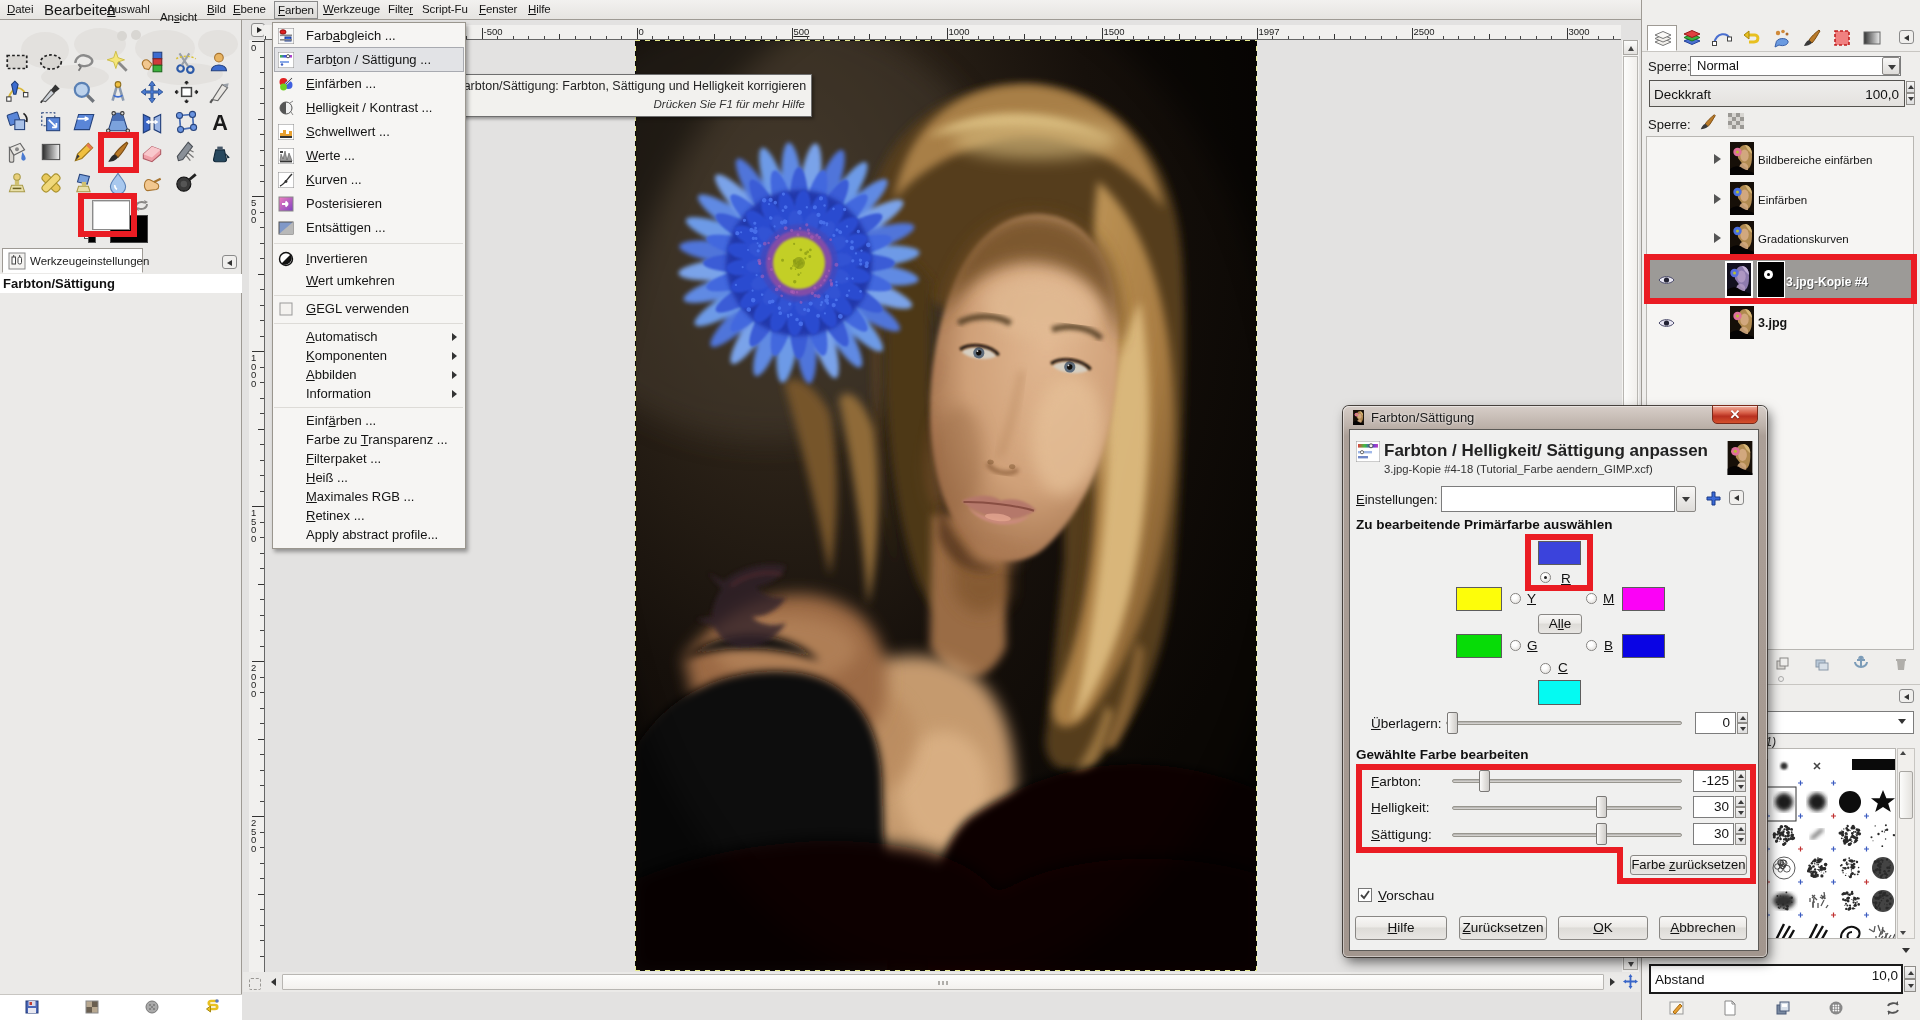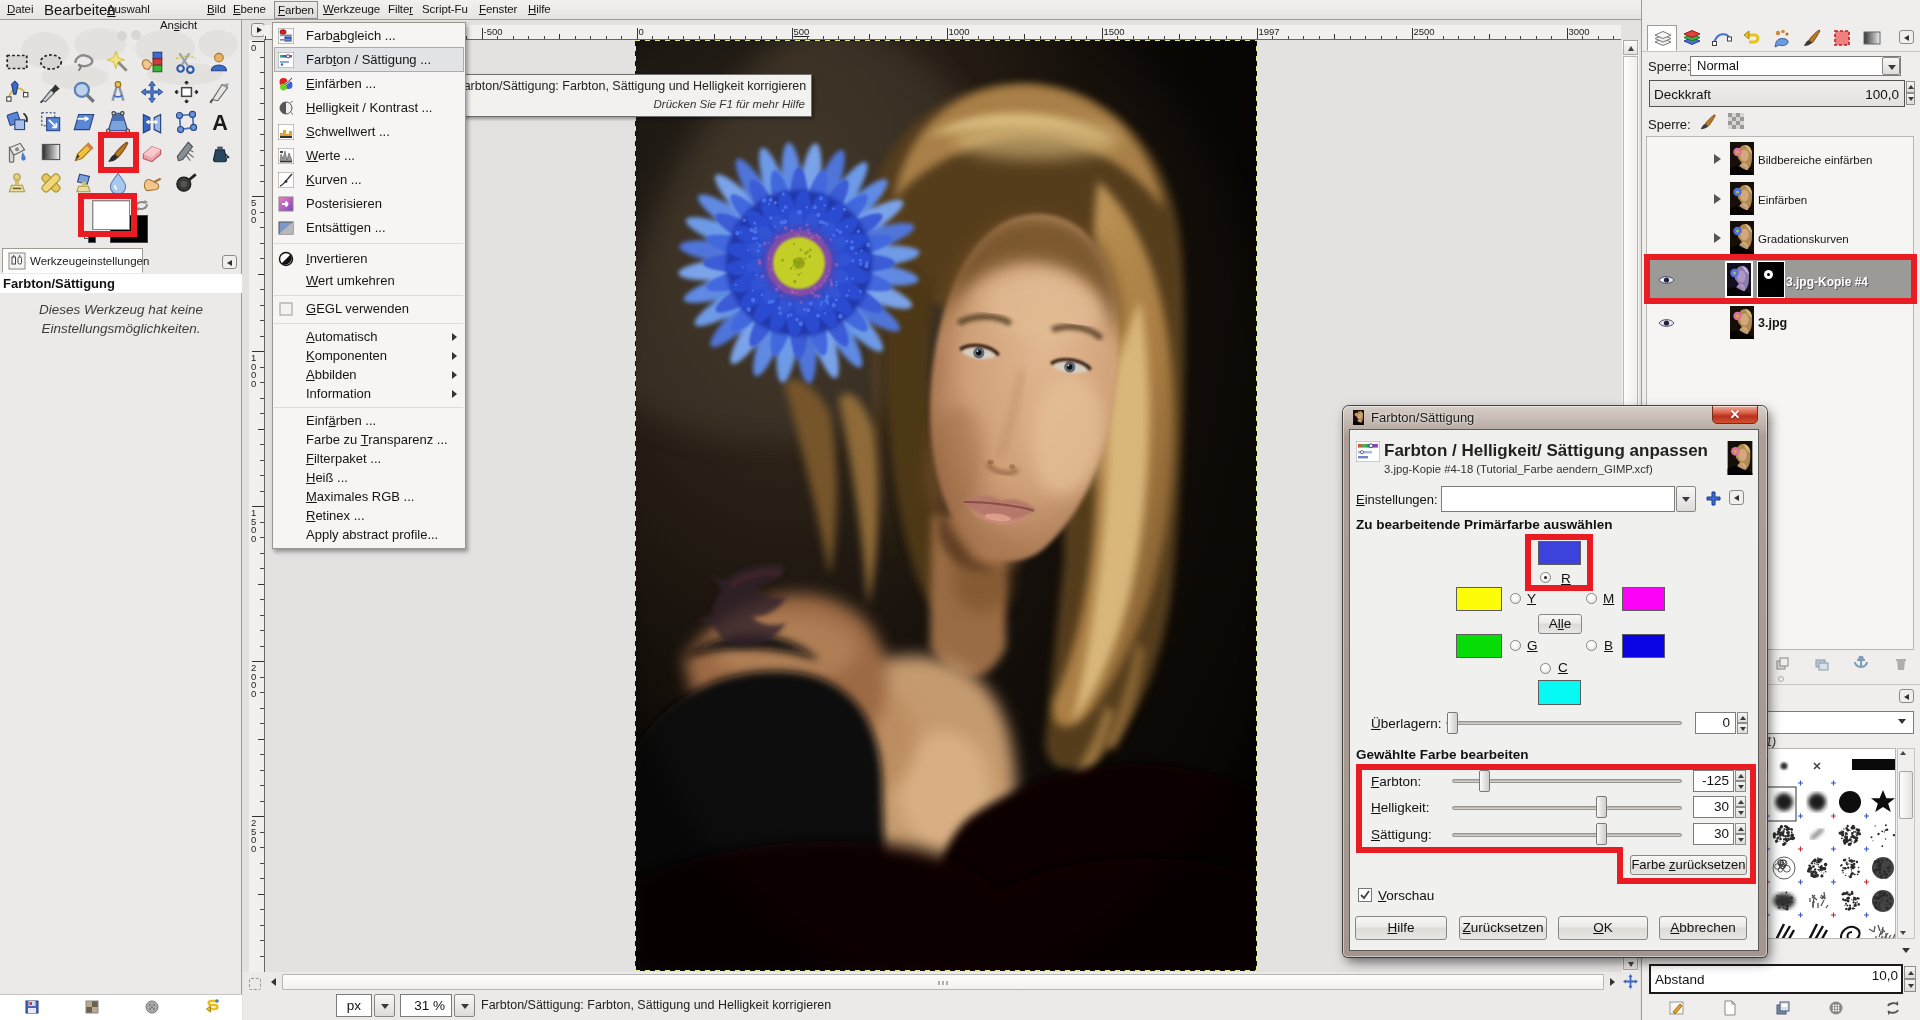--- a/index.html
+++ b/index.html
@@ -576,31 +576,20 @@
       <div class="a" style="left:655px;top:6px;width:1.5px;height:4px;background:#b0aeaa;box-shadow:4px 0 0 #b0aeaa, 8px 0 0 #b0aeaa;"></div>
     </div>
     <div class="a" style="left:1606px;top:974px;width:14px;height:16px;background:#ebeae8;">
       <div class="a" style="left:4px;top:4px;width:0;height:0;border-top:4px solid transparent;border-bottom:4px solid transparent;border-left:5.5px solid #333;"></div>
     </div>
     <svg class="a" style="left:1621px;top:972px;" width="19" height="19" viewBox="0 0 19 19">
       <rect x="0" y="0" width="19" height="19" fill="#ebeae8"></rect>
       <path d="M9.5 2 L11.5 5 H7.5 Z M9.5 17 L7.5 14 H11.5 Z M2 9.5 L5 7.5 V11.5 Z M17 9.5 L14 7.5 V11.5 Z" fill="#3a66c8"></path>
       <path d="M9.5 4 V15 M4 9.5 H15" stroke="#3a66c8" stroke-width="1.8"></path>
     </svg>
-    <div class="a" style="left:243px;top:992px;width:1397px;height:28px;background:#ebeae8;">
-      <div class="entry" style="left:93px;top:2px;width:36px;height:23px;line-height:21px;text-align:center;">px</div>
-      <div class="ddbtn" style="left:131px;top:2px;width:21px;height:23px;">
-        <div class="adown" style="left:6px;top:9px;"></div>
-      </div>
-      <div class="entry" style="left:157px;top:2px;width:52px;height:23px;line-height:21px;text-align:right;padding-right:6px;">31 %</div>
-      <div class="ddbtn" style="left:211px;top:2px;width:21px;height:23px;">
-        <div class="adown" style="left:6px;top:9px;"></div>
-      </div>
-      <div class="a" style="left:238px;top:6px;font-size:12.5px;color:#222;">Farbton/Sättigung: Farbton, Sättigung und Helligkeit korrigieren</div>
-    </div>
 <div class="a" style="left:0;top:20px;width:242px;height:1000px;background:#ebeae8;border-right:1px solid #9e9a94;"></div>
     <svg class="a" style="left:0px;top:22px;" width="242" height="75" viewBox="0 0 242 75">
       <g fill="#e3e1de">
         <ellipse cx="45" cy="28" rx="24" ry="18"></ellipse>
         <ellipse cx="100" cy="22" rx="26" ry="16"></ellipse>
         <ellipse cx="165" cy="26" rx="30" ry="18"></ellipse>
         <ellipse cx="218" cy="22" rx="20" ry="14"></ellipse>
         <ellipse cx="75" cy="55" rx="34" ry="12"></ellipse>
         <ellipse cx="185" cy="52" rx="38" ry="11"></ellipse>
       </g>
@@ -805,21 +794,20 @@
         <path d="M5.7 5 v-2 M11.7 5 v-2" stroke="#444"></path>
       </svg>
       <span style="position:absolute;left:27px;top:6px;font-size:11.5px;color:#222;">Werkzeugeinstellungen</span>
     </div>
     <div class="a" style="left:222px;top:255px;width:15px;height:14px;background:#f0efed;border:1px solid #8a8a8a;border-radius:3px;">
       <div class="a" style="left:4px;top:3.5px;width:0;height:0;border-top:3.5px solid transparent;border-bottom:3.5px solid transparent;border-right:5px solid #333;"></div>
     </div>
     <div class="a" style="left:0px;top:274px;width:242px;height:19px;background:#ffffff;">
       <span style="position:absolute;left:3px;top:2px;font-size:13px;font-weight:bold;color:#111;">Farbton/Sättigung</span>
     </div>
-    <div class="a" style="left:0px;top:300px;width:242px;text-align:center;font-style:italic;font-size:13.5px;color:#3c3c3c;line-height:19px;">Dieses Werkzeug hat keine<br>Einstellungsmöglichkeiten.</div>
     <div class="a" style="left:0px;top:994px;width:242px;height:26px;background:#ffffff;border-top:1px solid #c8c6c2;"></div>
     <svg class="a" style="left:24px;top:999px;" width="16" height="16" viewBox="0 0 16 16">
       <rect x="2" y="2" width="12" height="12" fill="#4a66b8" stroke="#223a78"></rect>
       <rect x="4.5" y="2" width="7" height="5" fill="#d8d8e8"></rect>
       <rect x="5.5" y="3" width="2.5" height="3" fill="#c03a30"></rect>
       <rect x="4" y="9" width="8" height="5" fill="#e8e8f0"></rect>
     </svg>
     <svg class="a" style="left:84px;top:999px;" width="16" height="16" viewBox="0 0 16 16">
       <rect x="2" y="2" width="6" height="6" fill="#b8a890"></rect>
       <rect x="8" y="2" width="6" height="6" fill="#6a5f50"></rect>
@@ -840,21 +828,21 @@
     </svg>
     <svg class="a" style="left:204px;top:998px;" width="17" height="17" viewBox="0 0 17 17">
       <path d="M13 3 H7 C4 3 4 7 7 7 H11 C14 7 14 11 11 11 H5" fill="none" stroke="#e8c020" stroke-width="2.6"></path>
       <path d="M6.5 8 L2.5 11 L6.5 14 Z" fill="#e8c020" stroke="#a88a10"></path>
       <circle cx="13" cy="3" r="1.8" fill="#5a78c0"></circle>
     </svg>
 <div class="a" style="left:0;top:0;width:1920px;height:20px;background:linear-gradient(#f2f1ef,#e6e4e1);border-bottom:1px solid #9e9a94;">
       <span style="position:absolute;left:4px;top:1px;height:18px;line-height:17px;padding:0 3px;font-size:11.5px;letter-spacing:-0.1px;color:#141414;"><span class="mn">D</span>atei</span>
       <span style="position:absolute;left:41px;top:1px;height:18px;line-height:17px;padding:0 3px;font-size:15px;letter-spacing:-0.1px;color:#141414;">Bearbeite<span class="mn">n</span></span>
       <span style="position:absolute;left:104px;top:1px;height:18px;line-height:17px;padding:0 3px;font-size:11.5px;letter-spacing:-0.1px;color:#141414;"><span class="mn">A</span>uswahl</span>
-      <span style="position:absolute;left:157px;top:1px;height:18px;line-height:17px;padding:16px 3px;font-size:11.5px;letter-spacing:-0.1px;color:#141414;">An<span class="mn">s</span>icht</span>
+      <span style="position:absolute;left:157px;top:1px;height:18px;line-height:17px;padding:8px 3px;font-size:11.5px;letter-spacing:-0.1px;color:#141414;">An<span class="mn">s</span>icht</span>
       <span style="position:absolute;left:204px;top:1px;height:18px;line-height:17px;padding:0 3px;font-size:11.5px;letter-spacing:-0.1px;color:#141414;"><span class="mn">B</span>ild</span>
       <span style="position:absolute;left:230px;top:1px;height:18px;line-height:17px;padding:0 3px;font-size:11.5px;letter-spacing:-0.1px;color:#141414;"><span class="mn">E</span>bene</span>
       <span style="position:absolute;left:274px;top:1px;height:18px;line-height:17px;padding:0 3px;font-size:11.5px;letter-spacing:-0.1px;color:#141414;border:1px solid #8a8a8a;background:linear-gradient(#ececeb,#dcdad7);"><span class="mn">F</span>arben</span>
       <span style="position:absolute;left:320px;top:1px;height:18px;line-height:17px;padding:0 3px;font-size:11.5px;letter-spacing:-0.1px;color:#141414;"><span class="mn">W</span>erkzeuge</span>
       <span style="position:absolute;left:385px;top:1px;height:18px;line-height:17px;padding:0 3px;font-size:11.5px;letter-spacing:-0.1px;color:#141414;">Filte<span class="mn">r</span></span>
       <span style="position:absolute;left:419px;top:1px;height:18px;line-height:17px;padding:0 3px;font-size:11.5px;letter-spacing:-0.1px;color:#141414;">Script-Fu</span>
       <span style="position:absolute;left:476px;top:1px;height:18px;line-height:17px;padding:0 3px;font-size:11.5px;letter-spacing:-0.1px;color:#141414;"><span class="mn">F</span>enster</span>
       <span style="position:absolute;left:525px;top:1px;height:18px;line-height:17px;padding:0 3px;font-size:11.5px;letter-spacing:-0.1px;color:#141414;"><span class="mn">H</span>ilfe</span>
     </div>
 <div class="a" style="left:1641px;top:0;width:279px;height:1020px;background:#efeeec;border-left:1px solid #9e9a94;"></div>

